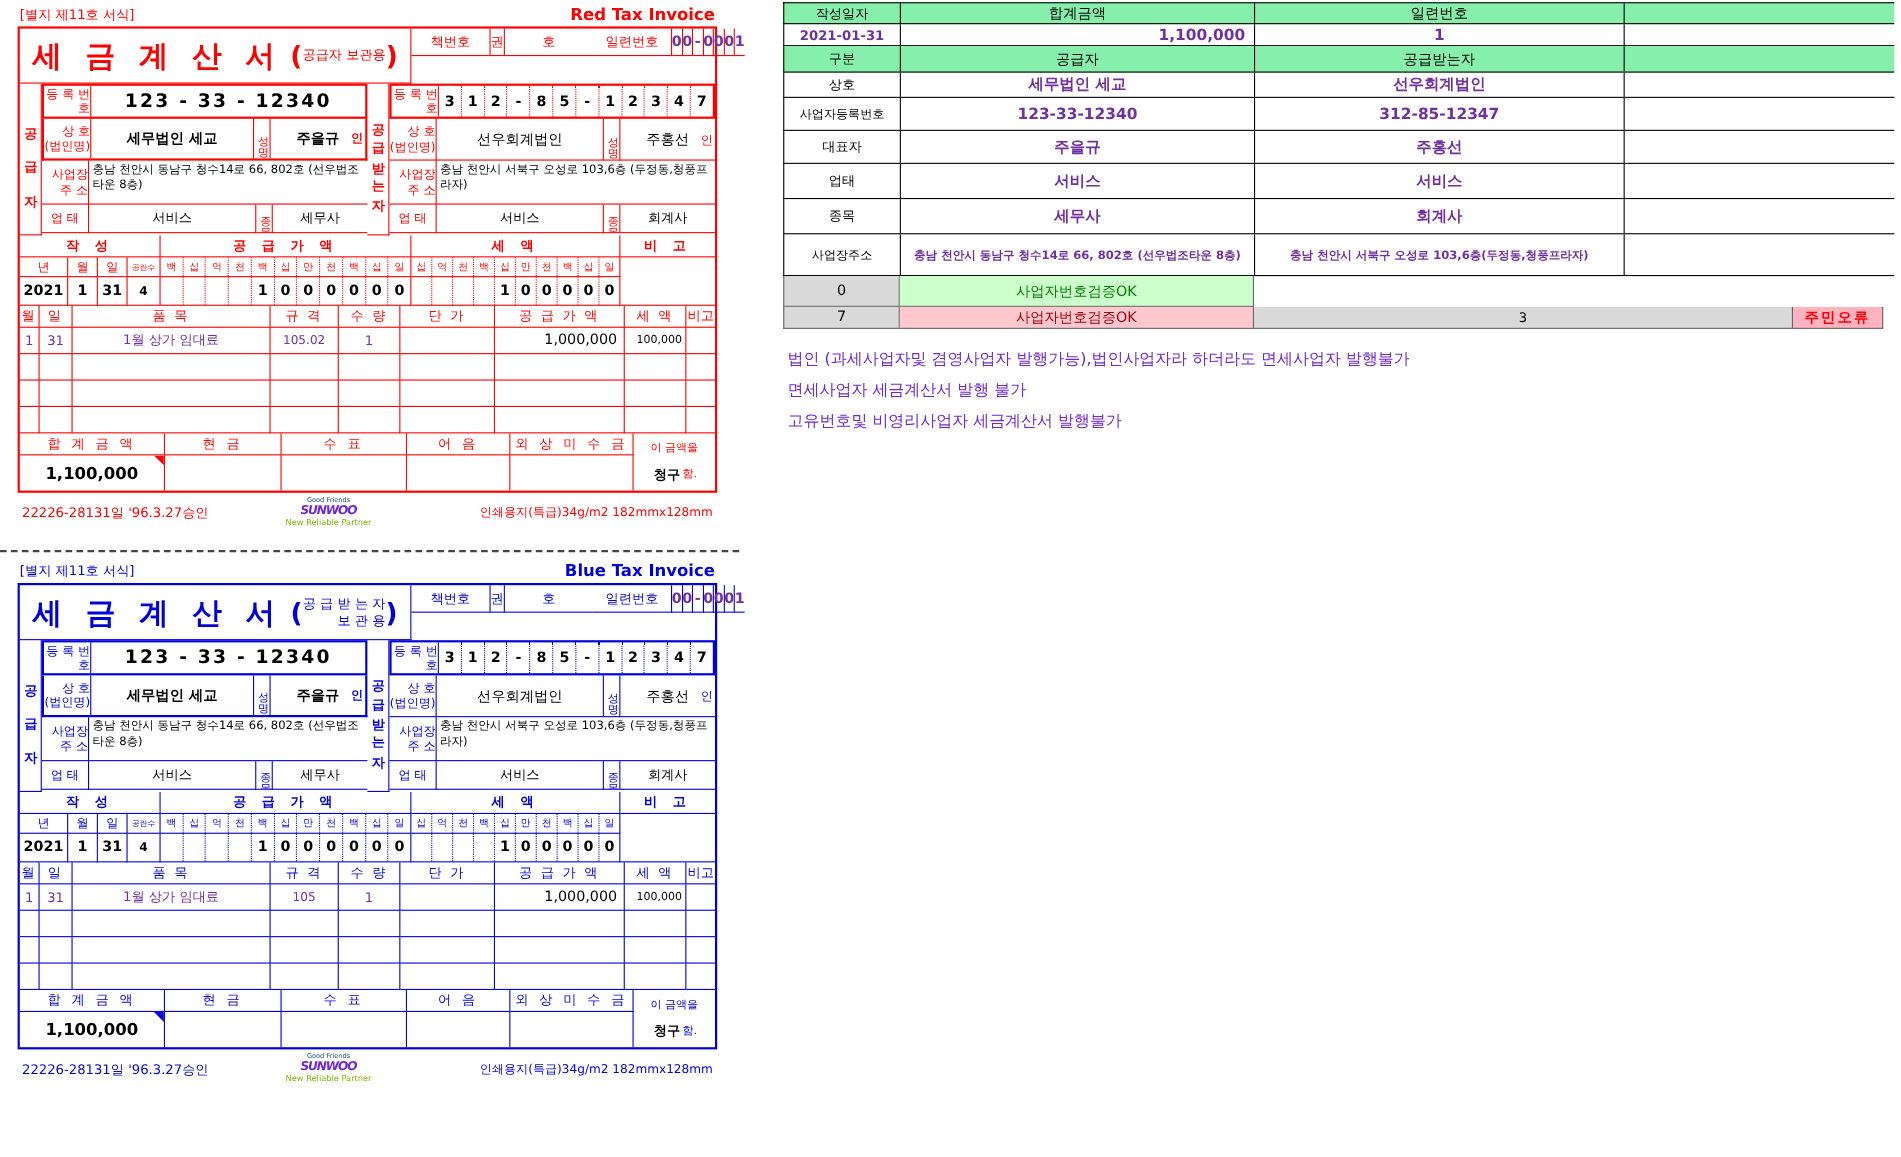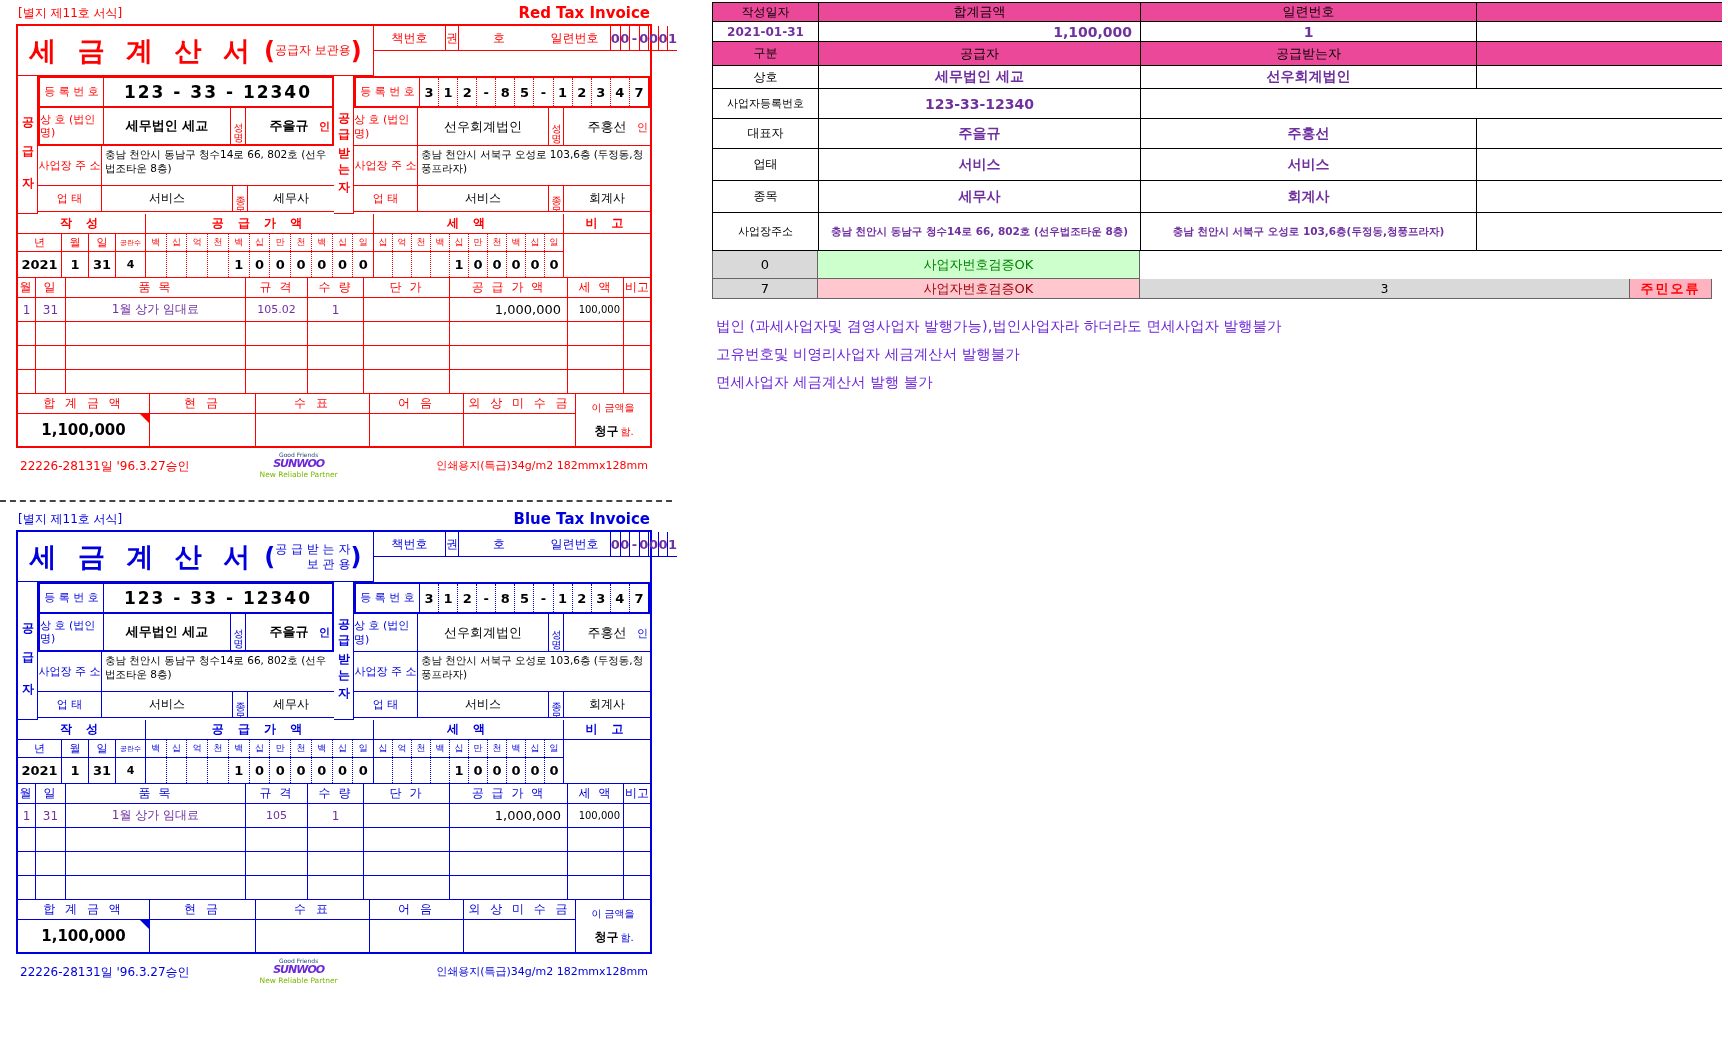--- a/index.html
+++ b/index.html
@@ -31,21 +31,21 @@
   
   .parties{height:138px}
   .party{flex:1;display:flex}
   .vlabel{width:20px;font-size:12px;color:var(--c);writing-mode:vertical-rl;text-orientation:upright;font-weight:bold}
   .vl3{letter-spacing:18px;padding-top:16px}
   .vl5{letter-spacing:5px;padding-top:4px}
   .pgrid{flex:1;display:flex;flex-direction:column}
   .prow{display:flex}
   .prow.thick{border:2px solid var(--c)}
   .prow.thick>.cell{border-bottom:none}
-  .plabel{width:64px;font-size:11px;color:var(--c);text-align:left;line-height:1.2;flex-direction:column;padding:0}
+  .plabel{width:43px;font-size:11px;color:var(--c);text-align:right;line-height:1.2;flex-direction:column;padding:0}
   .regbig{flex:1;font-size:17px;font-weight:bold;letter-spacing:2px;color:#000}
   .digitstrip{flex:1;display:flex}
   .digitstrip>.cell{flex:1;border-bottom:none;border-right:1px dotted var(--c);font-size:13px;font-weight:bold;color:#000}
   .coname{flex:1;font-size:13px;color:#000}
   .bold{font-weight:bold}
   .minivert{width:15px;font-size:10px;color:var(--c);writing-mode:vertical-rl;text-orientation:upright}
   .ceo{width:86px;font-size:13px;color:#000}
   .seal{position:absolute;right:2px;top:50%;transform:translateY(-50%);font-size:11px;color:var(--c)}
   .addr{flex:1;font-size:10.5px;color:#000;text-align:left;line-height:1.3;padding:2px 3px;align-items:flex-start}
   .bizval{font-size:12px;color:#000}
@@ -90,21 +90,21 @@
   .paper{font-size:11px;color:var(--c);margin-left:auto;margin-top:6px}
   .sep{position:absolute;left:0;top:500px;width:672px;border-top:2px dashed #444}
   
   .summary{position:absolute;left:712px;top:2px;width:1010px;font-family:"DejaVu Sans","Liberation Sans",sans-serif}
   .srow{display:flex;border-left:1.5px solid #000;border-bottom:1px solid #000}
   .srow:first-child{border-top:1.5px solid #000}
   .scell{border-right:1px solid #000;display:flex;align-items:center;justify-content:center;overflow:hidden;white-space:nowrap}
   .sc-l{width:106px;font-size:12px;color:#000}
   .sc-a{width:322px}
   .sc-b{width:336px;border-right:1.5px solid #000}
-  .pinkbg{background:#ec4899}
+  .pinkbg{background:#86efac}
   .pv{color:#7030a0;font-weight:bold;font-size:14px}
   .pv-sm{color:#7030a0;font-weight:bold;font-size:10.5px}
   .rt{justify-content:flex-end;padding-right:8px}
   .vrow{display:flex}
   .vcell{border:1px solid #666;border-top:none;display:flex;align-items:center;justify-content:center;overflow:hidden;white-space:nowrap}
   .vcode{width:106px;background:#d9d9d9;font-size:13px;color:#000}
   .vmsg{width:322px;font-size:13px;border-left:none}
   .vok{background:#ccffcc;color:#008000}
   .vbad{background:#ffc7ce;color:#9c0006}
   .vextra{width:490px;background:#d9d9d9;font-size:12px;color:#000;border-left:none}
@@ -698,20 +698,21 @@
     <div class="scell sc-b" style="font-size:13px">공급받는자</div>
   </div>
   <div class="srow" style="height:23px">
     <div class="scell sc-l">상호</div>
     <div class="scell sc-a pv">세무법인 세교</div>
     <div class="scell sc-b pv">선우회계법인</div>
   </div>
   <div class="srow" style="height:30px">
     <div class="scell sc-l" style="font-size:11px">사업자등록번호</div>
     <div class="scell sc-a pv">123-33-12340</div>
+    <div class="scell sc-b pv">312-85-12347</div>
   </div>
   <div class="srow" style="height:30px">
     <div class="scell sc-l">대표자</div>
     <div class="scell sc-a pv">주을규</div>
     <div class="scell sc-b pv">주홍선</div>
   </div>
   <div class="srow" style="height:32px">
     <div class="scell sc-l">업태</div>
     <div class="scell sc-a pv">서비스</div>
     <div class="scell sc-b pv">서비스</div>
@@ -731,16 +732,16 @@
     <div class="vcell vmsg vok">사업자번호검증OK</div>
   </div>
   <div class="vrow" style="height:20px">
     <div class="vcell vcode">7</div>
     <div class="vcell vmsg vbad">사업자번호검증OK</div>
     <div class="vcell vextra">3</div>
     <div class="vcell vchip">주민오류</div>
   </div>
   <div class="notes">
     <div class="note-line">법인 (과세사업자및 겸영사업자 발행가능),법인사업자라 하더라도 면세사업자 발행불가</div>
+    <div class="note-line">면세사업자 세금계산서 발행 불가</div>
     <div class="note-line">고유번호및 비영리사업자 세금계산서 발행불가</div>
-    <div class="note-line">면세사업자 세금계산서 발행 불가</div>
   </div>
 </div>
 
 </body></html>

